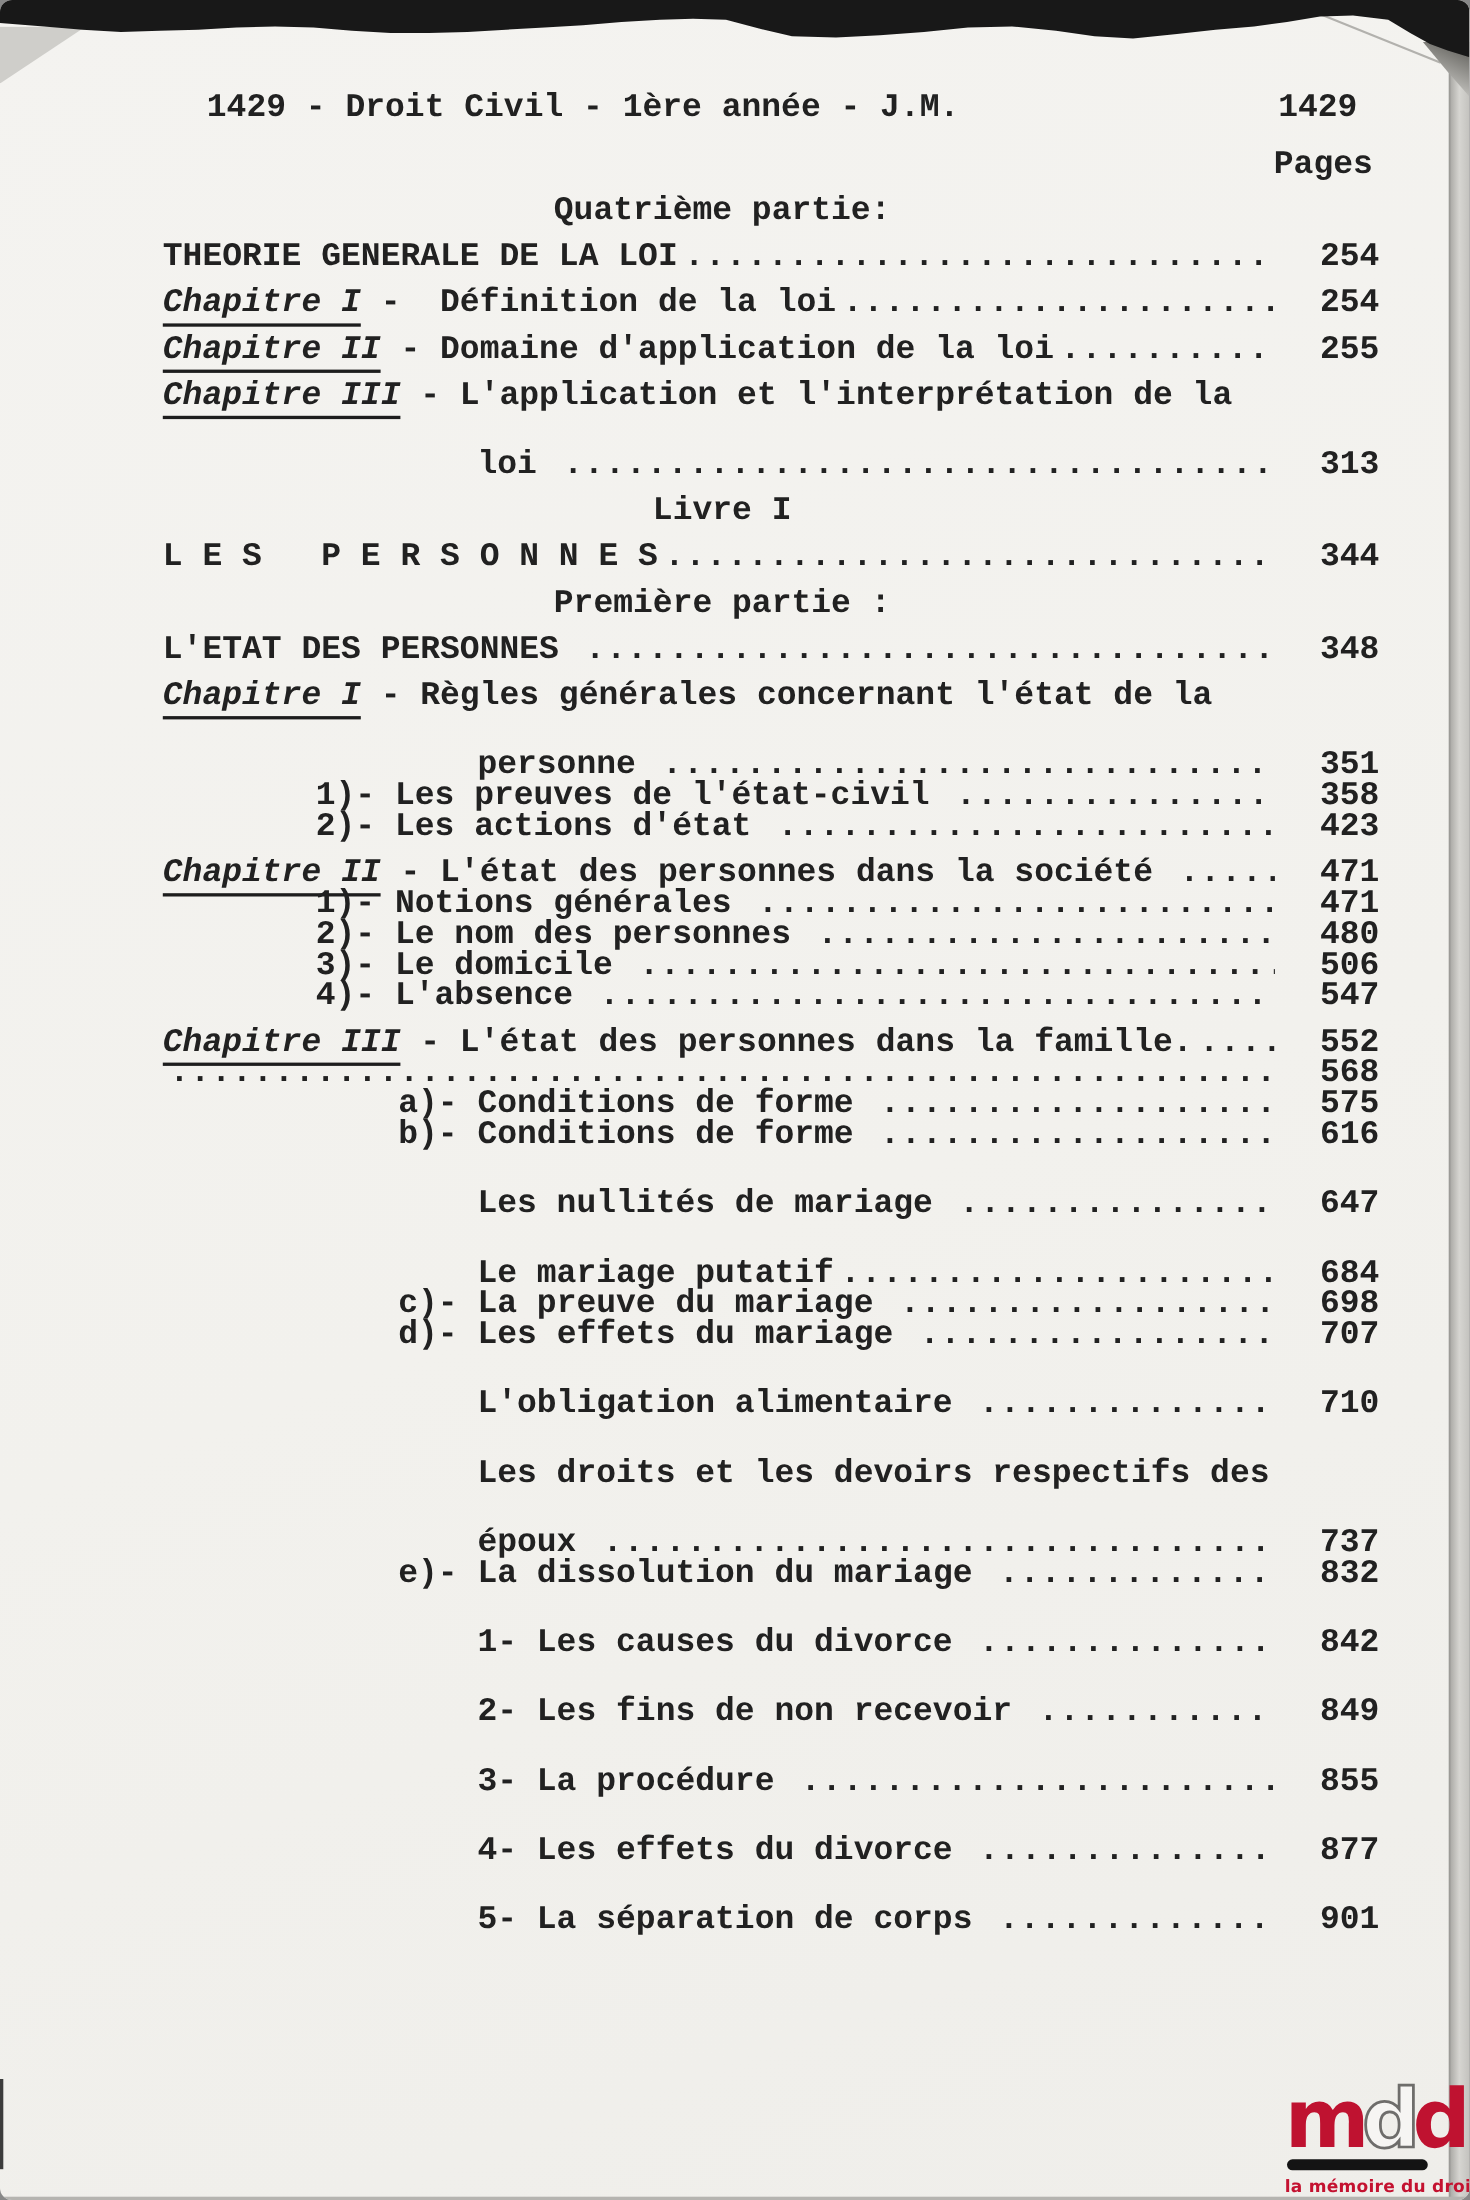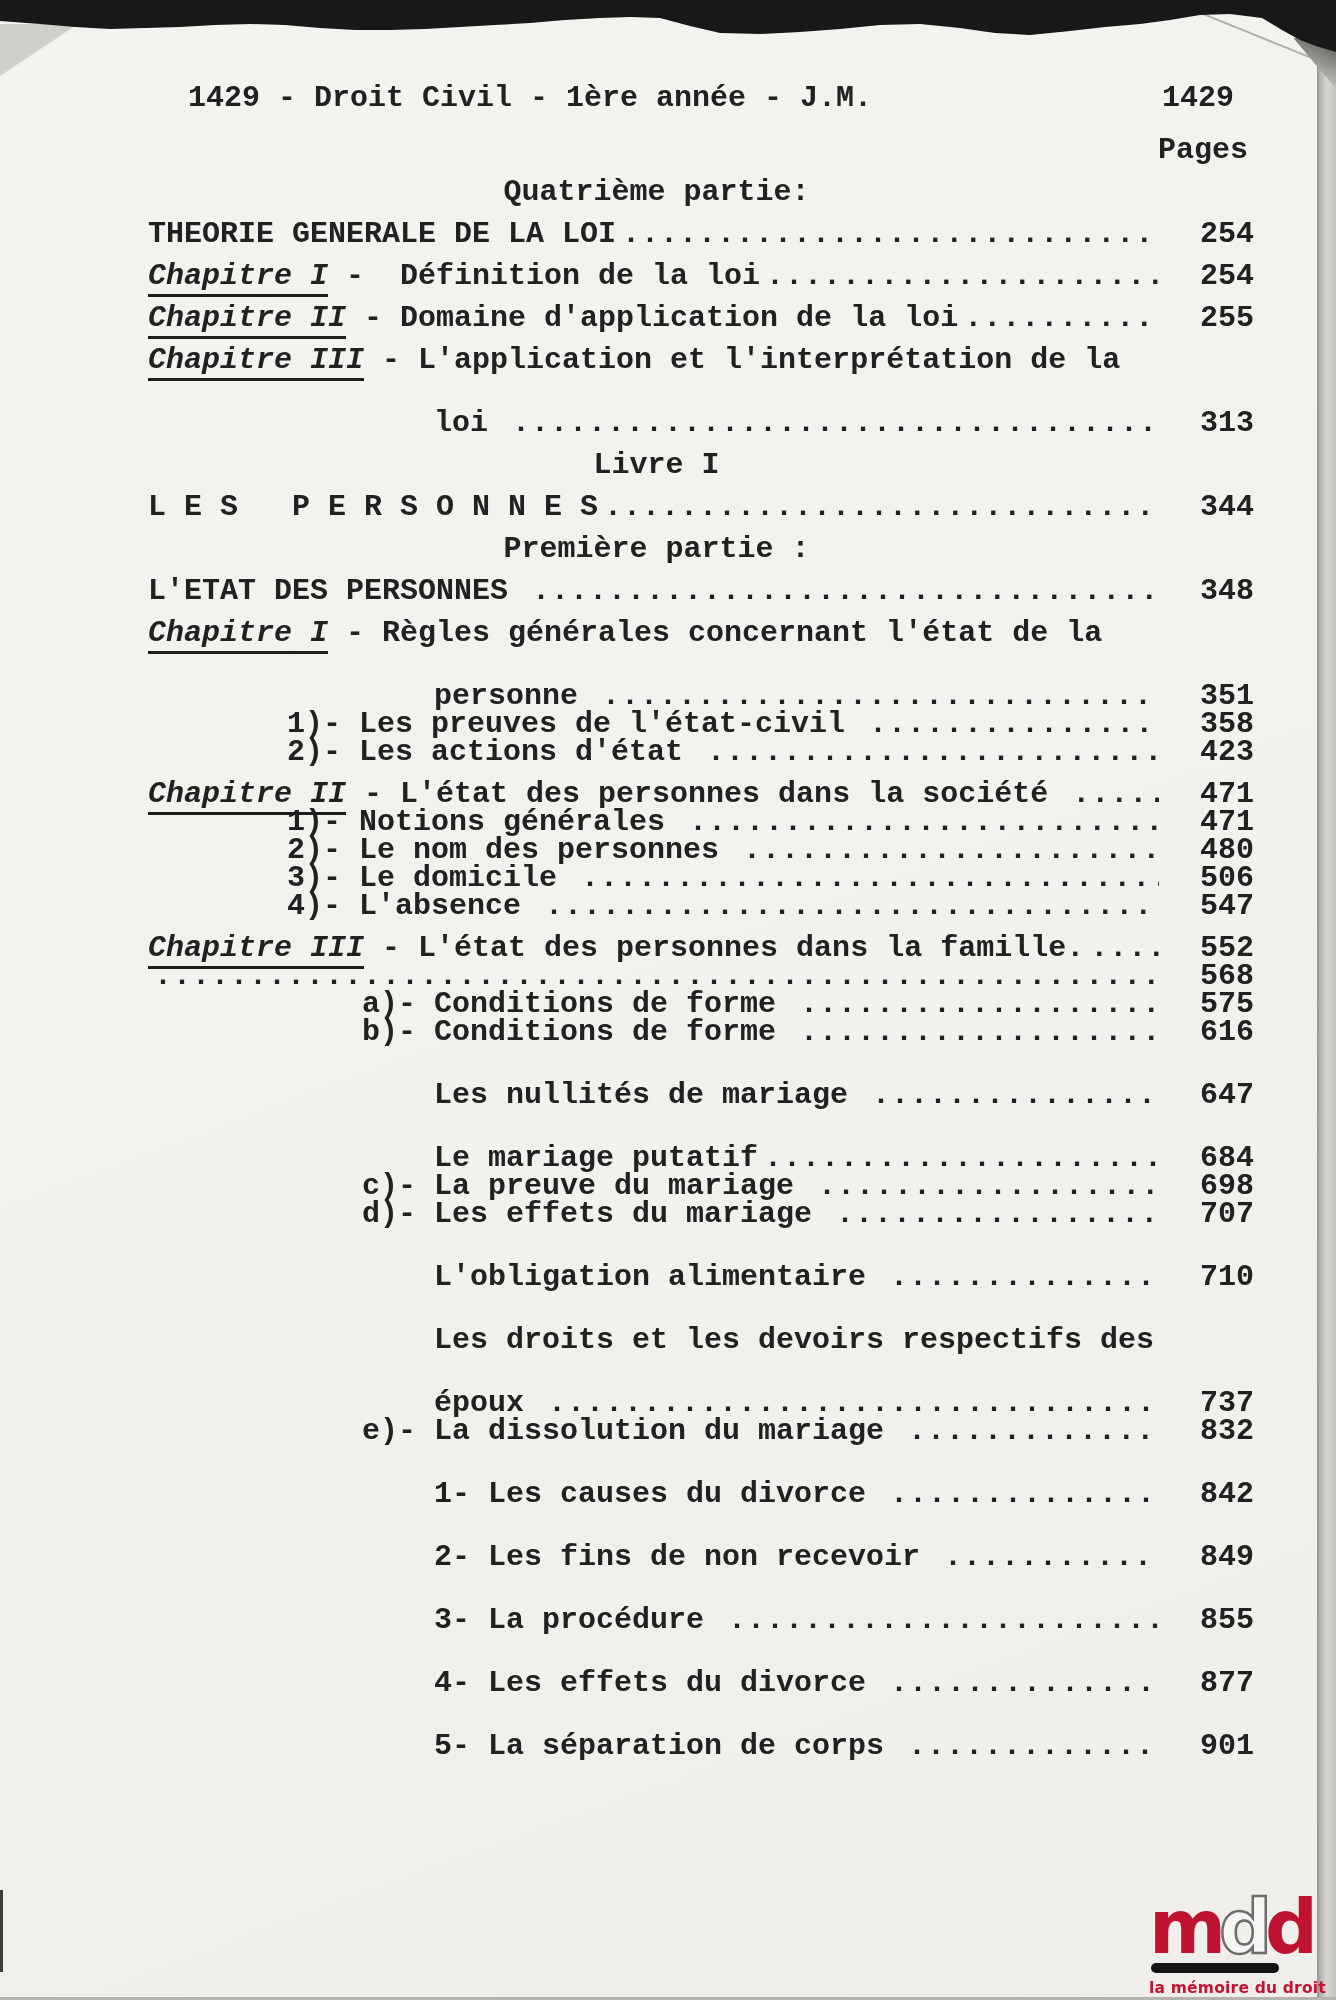--- a/index.html
+++ b/index.html
@@ -1,21 +1,21 @@
 <!DOCTYPE html>
 <html><head>
 <meta charset="utf-8">
 <style>
   html,body { margin:0; padding:0; background:#888; }
   .page {
     position:relative; width:1336px; height:2000px;
     background:linear-gradient(160deg,#f4f3f0 0%, #f2f1ed 55%, #efeeea 100%);
     overflow:hidden;
     font-family:"Liberation Mono","DejaVu Sans Mono",monospace;
-    font-weight:bold; color:#212121;
+    font-weight:bold; color:#212121;border-radius:11px;
   }
   
   .scan-right {
     position:absolute; top:0; right:0; bottom:0; width:17px; z-index:2;
     background:linear-gradient(to right,#aeada9,#d6d5d1 45%,#c3c2be);
     border-left:2px solid #9c9b97;
   }
   .scan-top {
     position:absolute; top:0; left:0; width:1336px; height:60px; z-index:4;
     background:#181818;
@@ -48,21 +48,21 @@
   .row .txt { white-space:pre; flex:0 1 auto; }
   .row.ind1 .txt { padding-left:139px; }
   .row.ind2 .txt { padding-left:214px; }
   .row.ind3 .txt { padding-left:286px;margin-top:35px; }
   .row.heading { display:block; text-align:center; margin-right:95px; }
   .chap { border-bottom:3px solid #1d1d1d; padding-bottom:1px;font-style:italic; }
   .dots { flex:1 1 auto; min-width:0; overflow:hidden; white-space:nowrap; margin-left:6px; letter-spacing:1px; }
   .pg { flex:0 0 95px; text-align:right; padding-right:6px; white-space:pre; }
 
   
-  .logo { position:absolute; right:27px; bottom:3px; width:162px; z-index:6; text-align:left; font-family:"DejaVu Sans","Liberation Sans",sans-serif; }
+  .logo { position:absolute; right:8px; bottom:3px; width:162px; z-index:6; text-align:left; font-family:"DejaVu Sans","Liberation Sans",sans-serif; }
   .logo-text { font-size:74px; line-height:58px; font-weight:bold; letter-spacing:-7px; color:#bf1230; padding-left:2px; }
   .logo-text .hollow { color:#f6f5f3; -webkit-text-stroke:2.5px #6e6d6b; }
   .logo-bar { width:128px; height:10px; background:#141414; margin:7px 0 6px 4px; border-radius:5px; }
   .logo-sub { font-size:15.5px; font-weight:bold; color:#c41230; letter-spacing:0.2px; padding-left:2px; white-space:nowrap; }
 </style>
 </head>
 <body>
 
 <div class="page">
 

